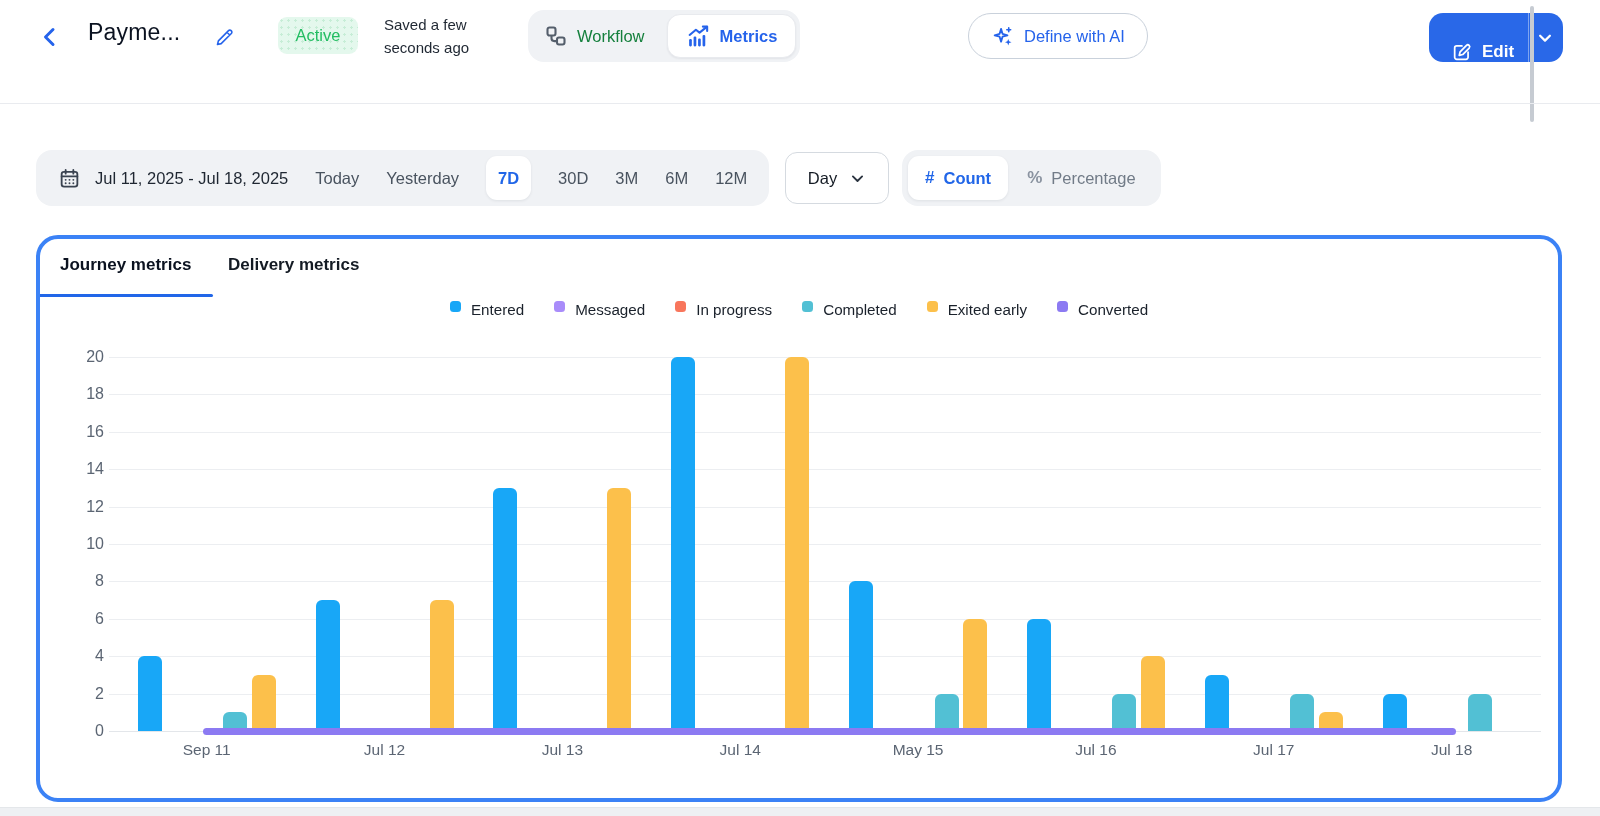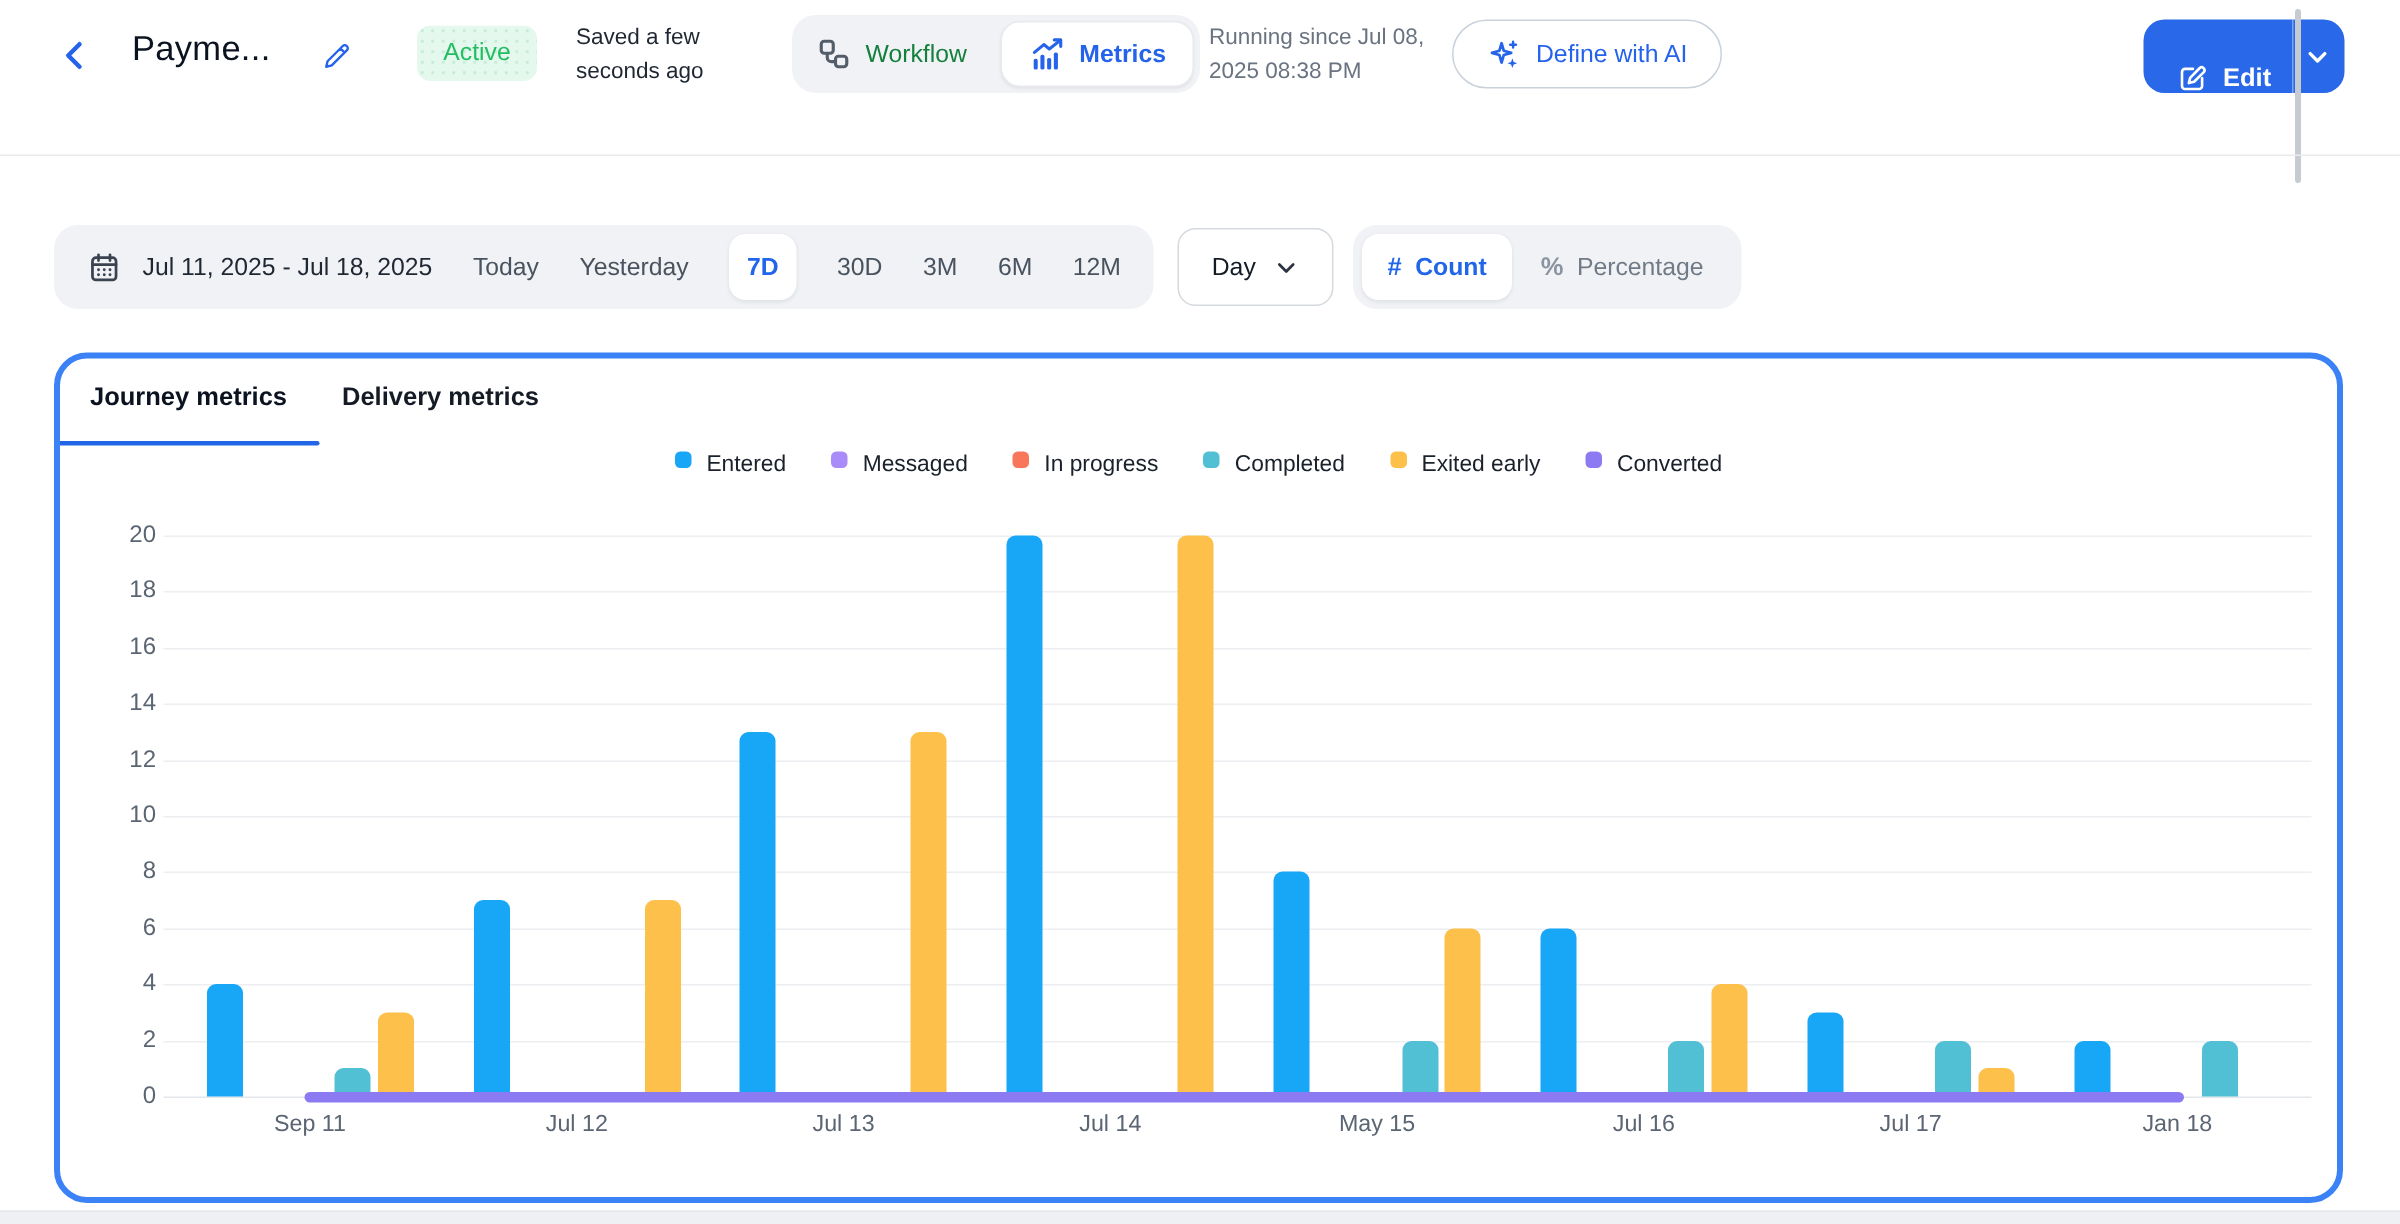--- a/index.html
+++ b/index.html
@@ -134,21 +134,20 @@
                 <rect x="15.9" y="10.5" width="2.6" height="11" rx="1.1"></rect>
               </g>
               <path d="M3.5 10.5 L9.5 5.5 L13 8.3 L20 2.8" fill="none" stroke="#2563EB" stroke-width="2" stroke-linecap="round" stroke-linejoin="round"></path>
               <path d="M16.2 2.5 H20.3 V6.6" fill="none" stroke="#2563EB" stroke-width="2" stroke-linecap="round" stroke-linejoin="round"></path>
             </svg>
         </span>
         <span>Metrics</span>
       </div>
     </div>
 
-    <div class="abs running-text">Running since Jul 08, 2025 08:38 PM</div>
 
     <div class="abs btn-outline" id="btn-define">
       <span>
         <svg width="23" height="23" viewBox="0 0 24 24">
             <path d="M10.5 4 L12 9.2 L17.2 10.7 L12 12.2 L10.5 17.4 L9 12.2 L3.8 10.7 L9 9.2 Z" fill="none" stroke="#2563EB" stroke-width="1.9" stroke-linejoin="round"></path>
             <path d="M18 14.5 L18.9 17 L21.4 17.9 L18.9 18.8 L18 21.3 L17.1 18.8 L14.6 17.9 L17.1 17 Z" fill="#2563EB"></path>
             <path d="M18.5 3 v4 M16.5 5 h4" stroke="#2563EB" stroke-width="1.7" stroke-linecap="round"></path>
           </svg>
       </span>
       <span>Define with AI</span>
@@ -284,21 +283,21 @@
         <div class="ytick" style="left: 0px; top: 155.4px;">18</div>
         <div class="gridline" style="left: 69px; top: 118px; width: 1432px;"></div>
         <div class="ytick" style="left: 0px; top: 118px;">20</div>
         <div class="xtick" style="left: 111.7px; top: 502px;">Sep 11</div>
         <div class="xtick" style="left: 289.54px; top: 502px;">Jul 12</div>
         <div class="xtick" style="left: 467.38px; top: 502px;">Jul 13</div>
         <div class="xtick" style="left: 645.22px; top: 502px;">Jul 14</div>
         <div class="xtick" style="left: 823.06px; top: 502px;">May 15</div>
         <div class="xtick" style="left: 1000.9px; top: 502px;">Jul 16</div>
         <div class="xtick" style="left: 1178.74px; top: 502px;">Jul 17</div>
-        <div class="xtick" style="left: 1356.58px; top: 502px;">Jan 18</div>
+        <div class="xtick" style="left: 1356.58px; top: 502px;">Jul 18</div>
         <div class="bar" title="Entered · Jul 11: 4" style="left: 97.7px; top: 417.2px; height: 74.8px; background: rgb(24, 167, 247);"></div>
         <div class="bar" title="Entered · Jul 12: 7" style="left: 275.54px; top: 361.1px; height: 130.9px; background: rgb(24, 167, 247);"></div>
         <div class="bar" title="Entered · Jul 13: 13" style="left: 453.38px; top: 248.9px; height: 243.1px; background: rgb(24, 167, 247);"></div>
         <div class="bar" title="Entered · Jul 14: 20" style="left: 631.22px; top: 118px; height: 374px; background: rgb(24, 167, 247);"></div>
         <div class="bar" title="Entered · Jul 15: 8" style="left: 809.06px; top: 342.4px; height: 149.6px; background: rgb(24, 167, 247);"></div>
         <div class="bar" title="Entered · Jul 16: 6" style="left: 986.9px; top: 379.8px; height: 112.2px; background: rgb(24, 167, 247);"></div>
         <div class="bar" title="Entered · Jul 17: 3" style="left: 1164.74px; top: 435.9px; height: 56.1px; background: rgb(24, 167, 247);"></div>
         <div class="bar" title="Entered · Jul 18: 2" style="left: 1342.58px; top: 454.6px; height: 37.4px; background: rgb(24, 167, 247);"></div>
         <div class="bar" title="Completed · Jul 11: 1" style="left: 183.2px; top: 473.3px; height: 18.7px; background: rgb(82, 192, 212);"></div>
         <div class="bar" title="Completed · Jul 15: 2" style="left: 894.56px; top: 454.6px; height: 37.4px; background: rgb(82, 192, 212);"></div>

